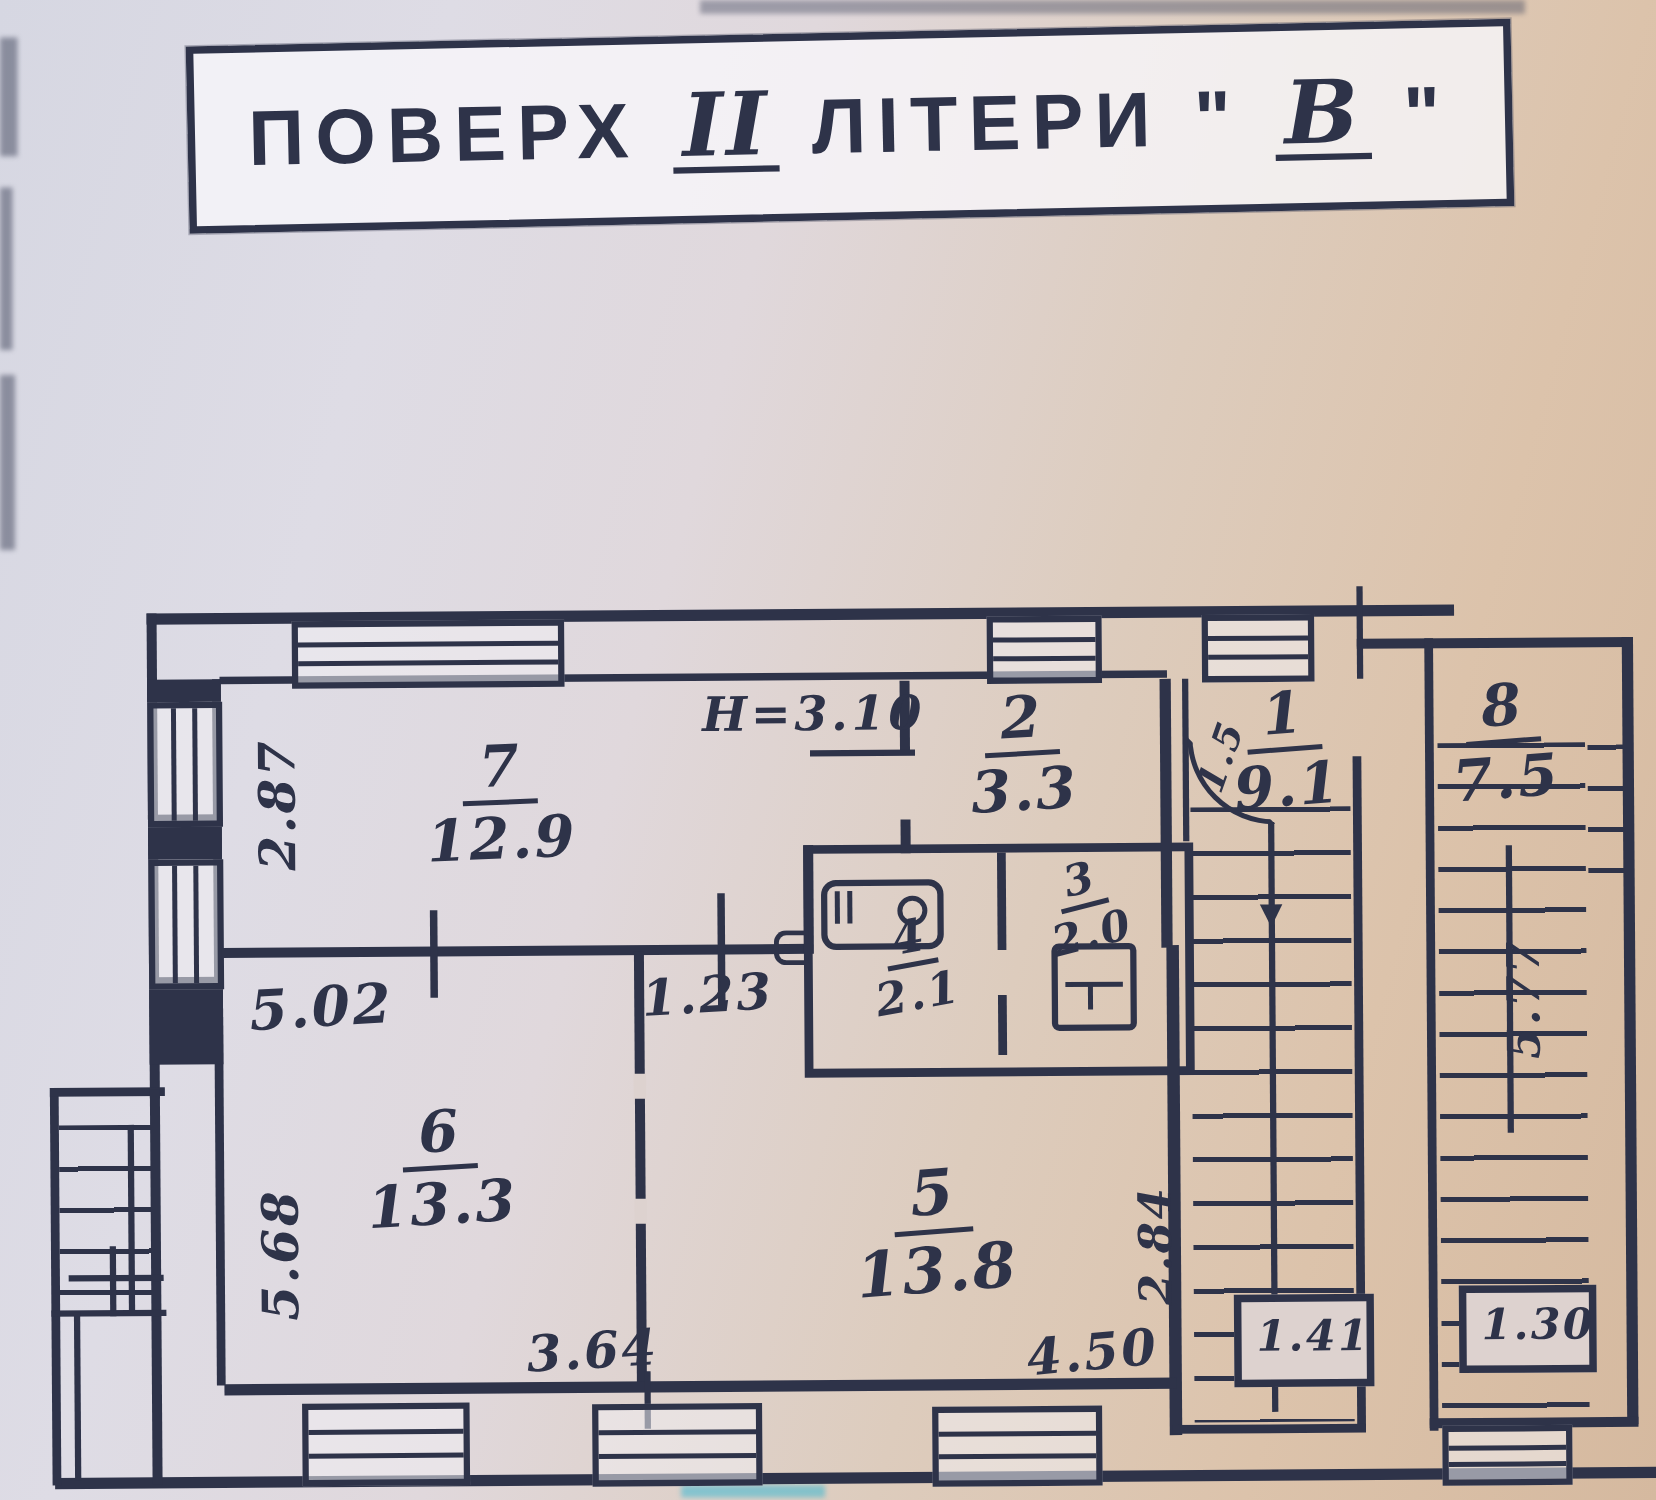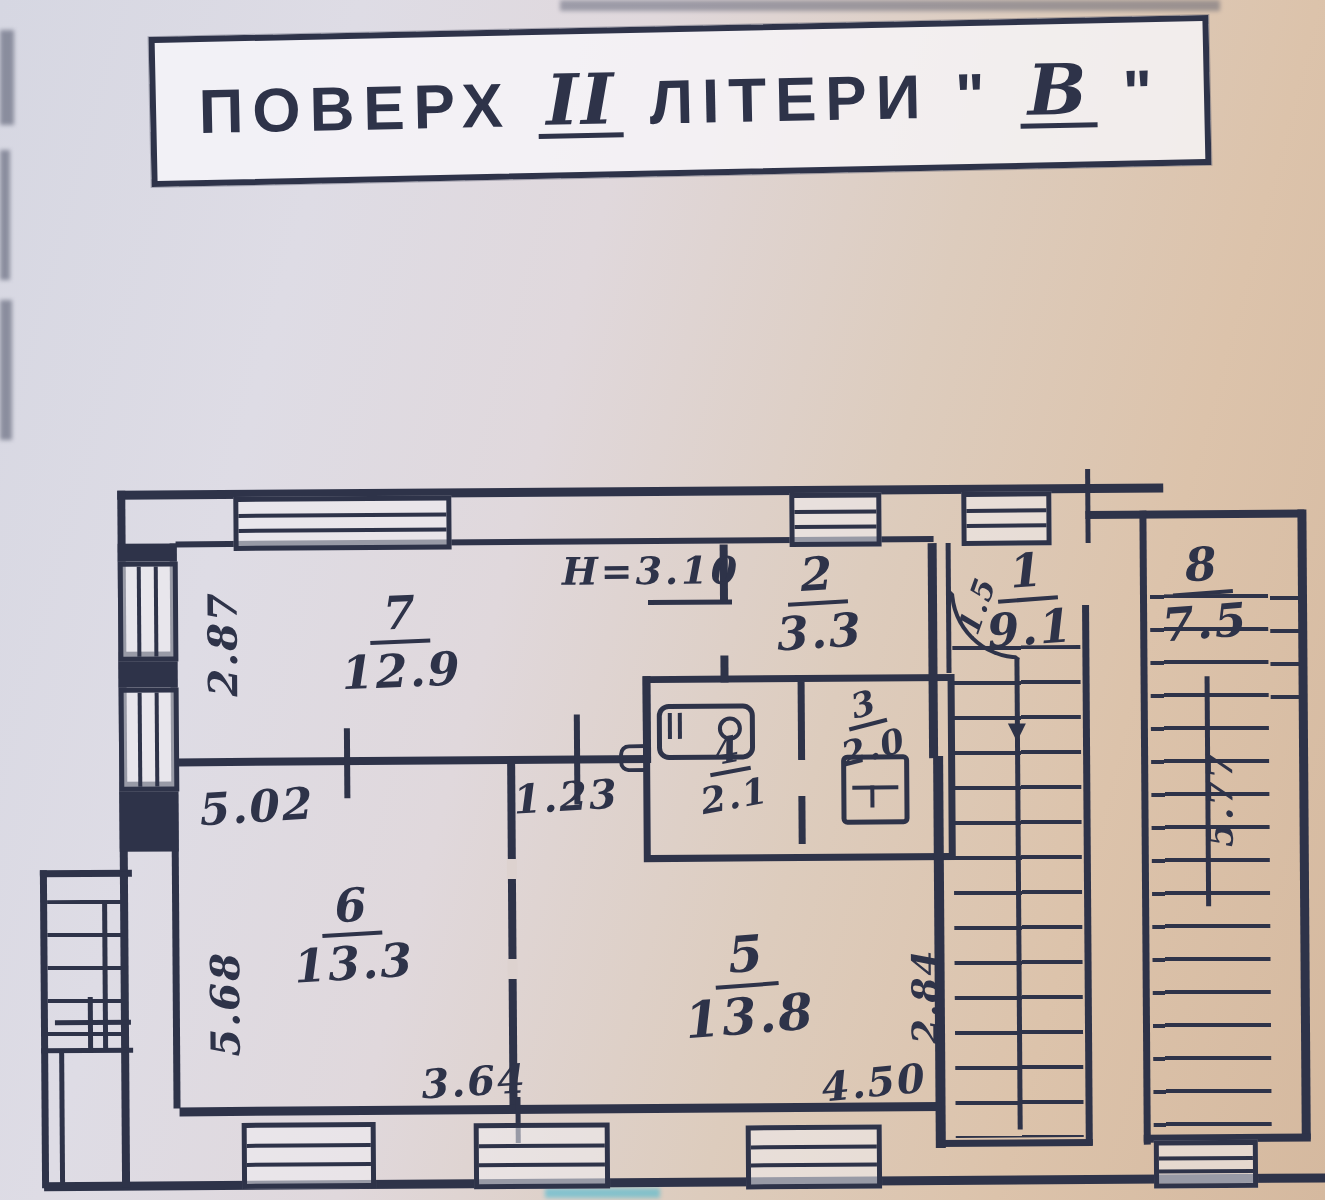--- a/index.html
+++ b/index.html
@@ -139,24 +139,30 @@
     <div class="ink" style="left:932px;top:758px;width:10px;height:392px;"></div>
 
     <div class="ink" style="left:1082px;top:608px;width:7px;height:540px;"></div>
     <div class="ink" style="left:1140px;top:514px;width:7px;height:634px;"></div>
     <div class="ink" style="left:934px;top:1142px;width:155px;height:7px;"></div>
     <div class="ink" style="left:1140px;top:1138px;width:167px;height:8px;"></div>
 
     <div class="treads" style="left:952px;top:648px;width:128px;height:492px;"></div>
     <div class="ink" style="left:1014px;top:660px;width:5px;height:472px;"></div>
     <div class="arrow-down" style="left:1007px;top:726px;"></div>
+    <div style="position:absolute;left:984px;top:1038px;width:100px;height:62px;border:6px solid var(--ink);background:var(--paper-gap);">
+      <div class="dim" style="left:12px;top:8px;font-size:34px;">1.41</div>
+    </div>
 
     <div class="treads2" style="left:1150px;top:598px;width:118px;height:538px;"></div>
     <div class="ink" style="left:1204px;top:680px;width:5px;height:230px;"></div>
     <div class="treads2" style="left:1270px;top:600px;width:30px;height:130px;"></div>
+    <div style="position:absolute;left:1164px;top:1032px;width:98px;height:58px;border:6px solid var(--ink);background:var(--paper-gap);">
+      <div class="dim" style="left:12px;top:6px;font-size:34px;">1.30</div>
+    </div>
 
     <div class="arc" style="left:950px;top:592px;"></div>
 
     <div class="ink" style="left:176px;top:1104px;width:762px;height:9px;"></div>
     <div class="ink" style="left:40px;top:1178px;width:1285px;height:9px;"></div>
     <div class="ink" style="left:512px;top:1096px;width:5px;height:46px;"></div>
     <div class="winh" style="left:238px;top:1120px;width:124px;height:56px;"></div>
     <div class="winh" style="left:470px;top:1122px;width:126px;height:56px;"></div>
     <div class="winh" style="left:742px;top:1126px;width:126px;height:54px;"></div>
     <div class="winh" style="left:1150px;top:1144px;width:94px;height:38px;"></div>

